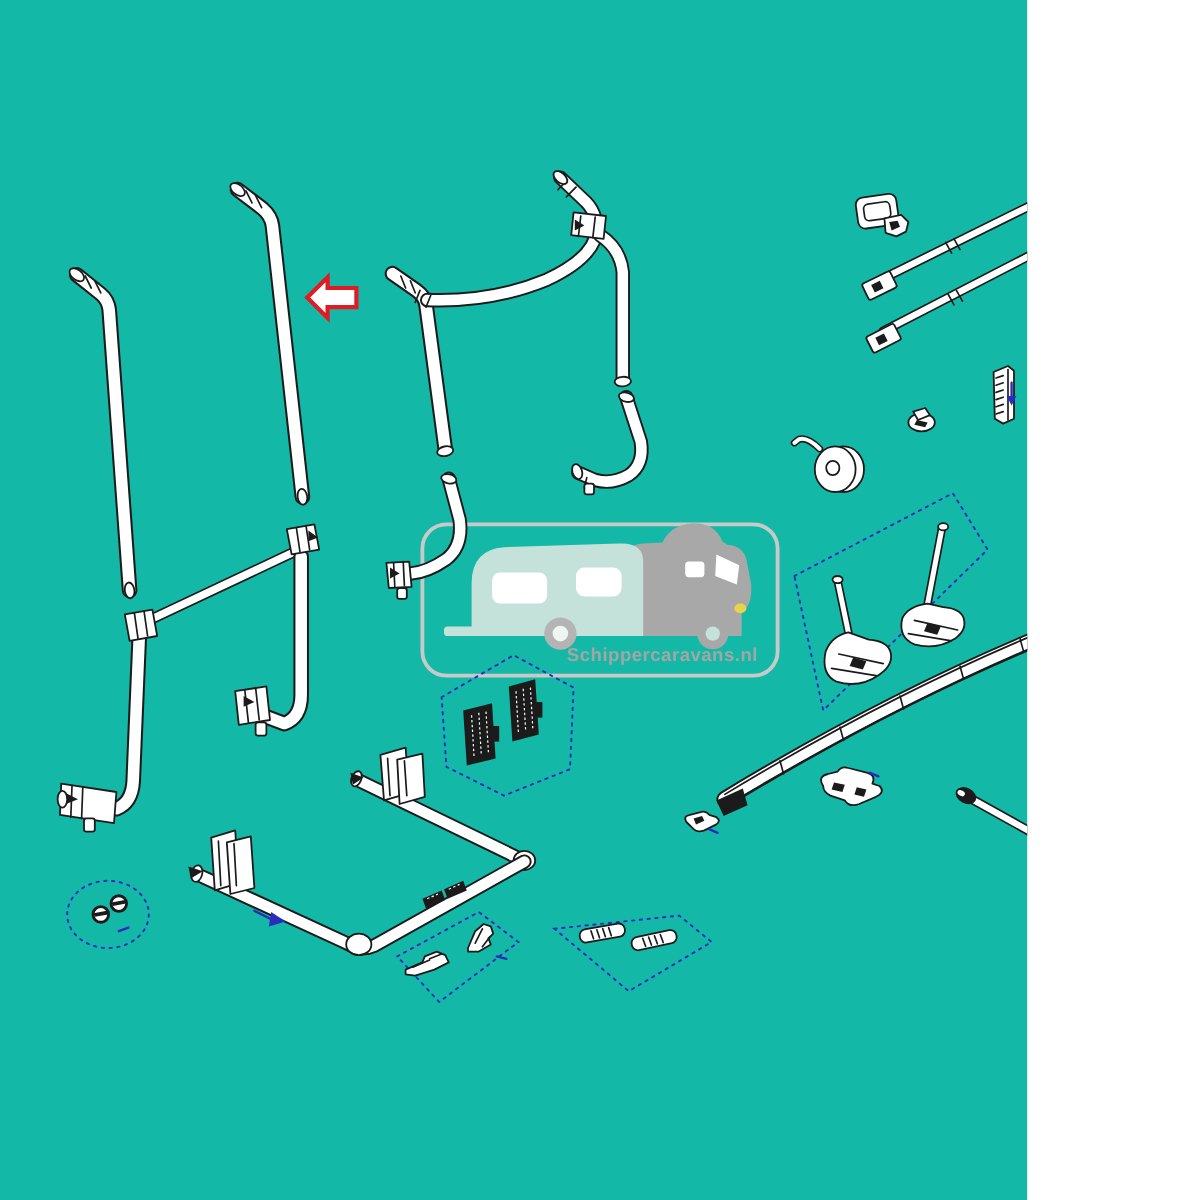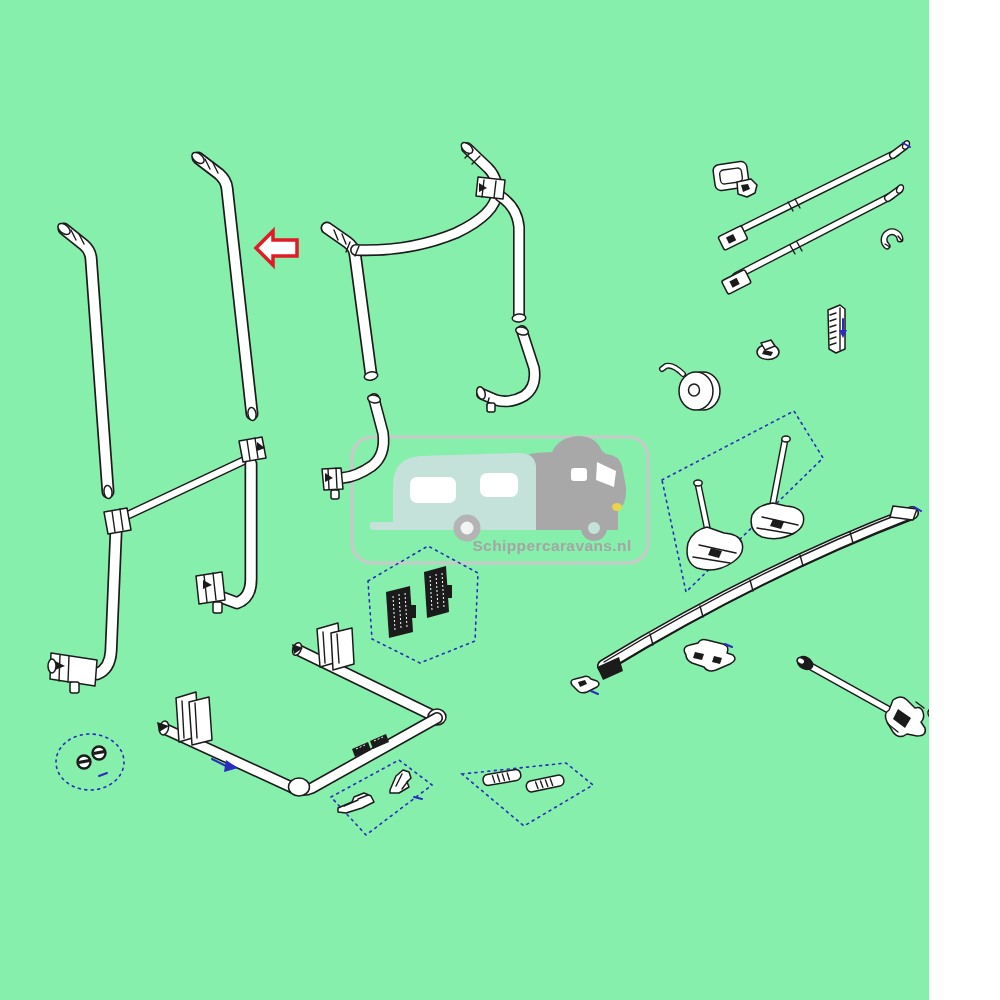--- a/index.html
+++ b/index.html
@@ -1,16 +1,16 @@
 <!DOCTYPE html>
 <html style="--c-line: #1b1b1b; --c-red: #e01b24; --c-blue: #2b2bbd; --c-wm_border: #c9c9c9; --c-wm_text: #a5a5a5; --c-teal: #c4e2da; --c-gray: #a8a8a8; --c-wheel: #b4b4b4; --c-wheel_hub: #eef5f2; --c-yellow: #e9d34b;"><head>
 <meta charset="utf-8">
 <style>
   html,body{margin:0;padding:0;background:#ffffff;}
-  .stage{position:relative;width:929px;height:1000px;background:#86efac;overflow:hidden;
+  .stage{position:relative;width:856px;height:1000px;background:#14b8a6;overflow:hidden;
          font-family:"Liberation Sans",sans-serif;}
   svg{display:block}
 
   
   .t13o{stroke:var(--c-line);stroke-width:13;fill:none;stroke-linecap:round;stroke-linejoin:round}
   .t13i{stroke:#fff;stroke-width:9.6;fill:none;stroke-linecap:round;stroke-linejoin:round}
   .t12o{stroke:var(--c-line);stroke-width:12;fill:none;stroke-linecap:round;stroke-linejoin:round}
   .t12i{stroke:#fff;stroke-width:8.8;fill:none;stroke-linecap:round;stroke-linejoin:round}
   .t9o{stroke:var(--c-line);stroke-width:9;fill:none;stroke-linecap:round;stroke-linejoin:round}
   .t9i{stroke:#fff;stroke-width:6.2;fill:none;stroke-linecap:round;stroke-linejoin:round}

